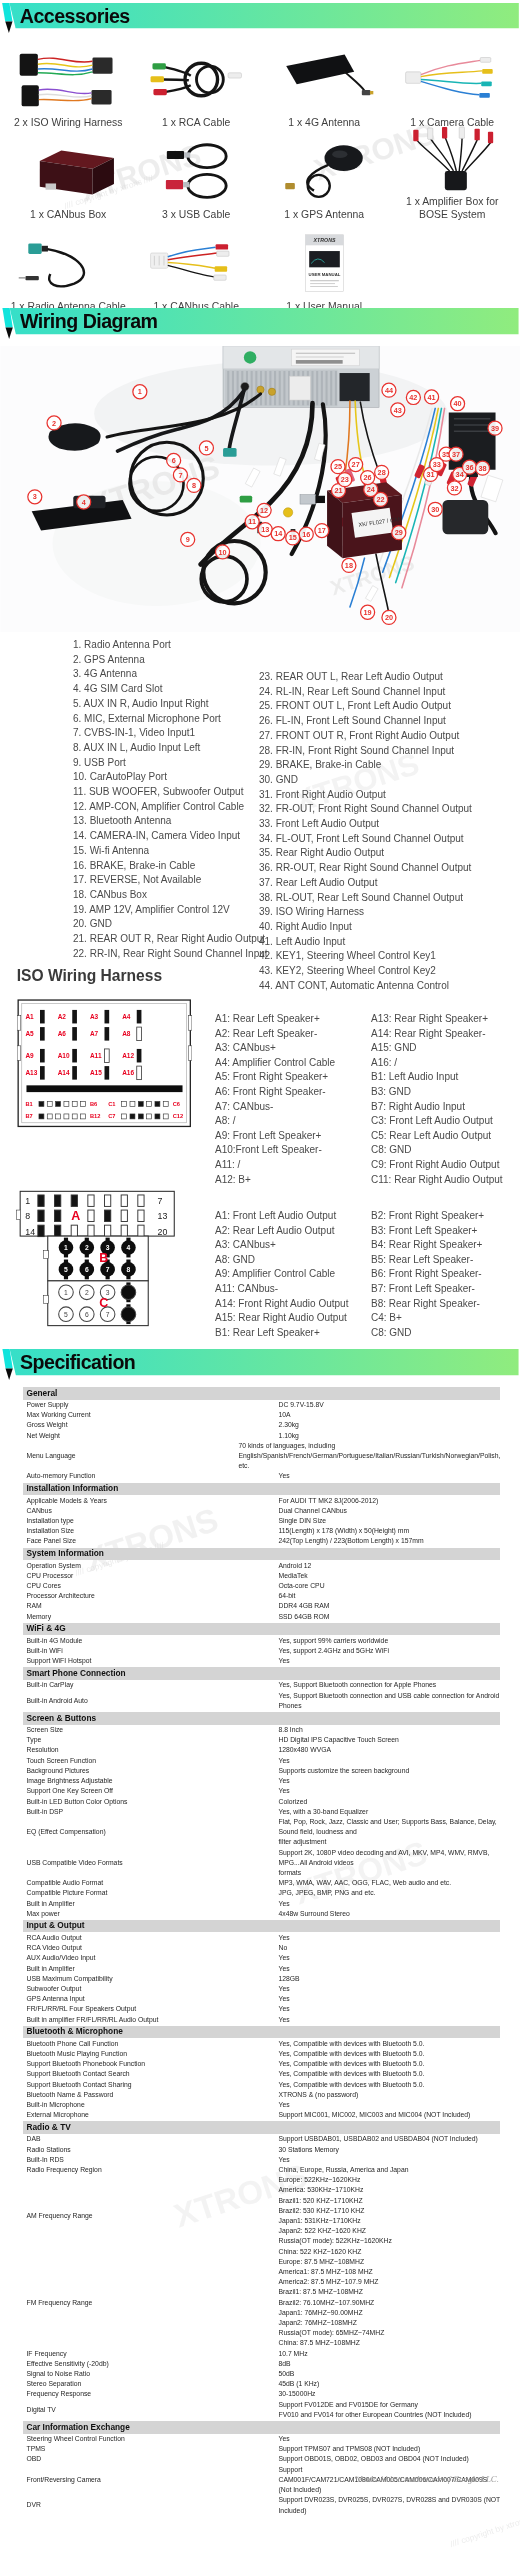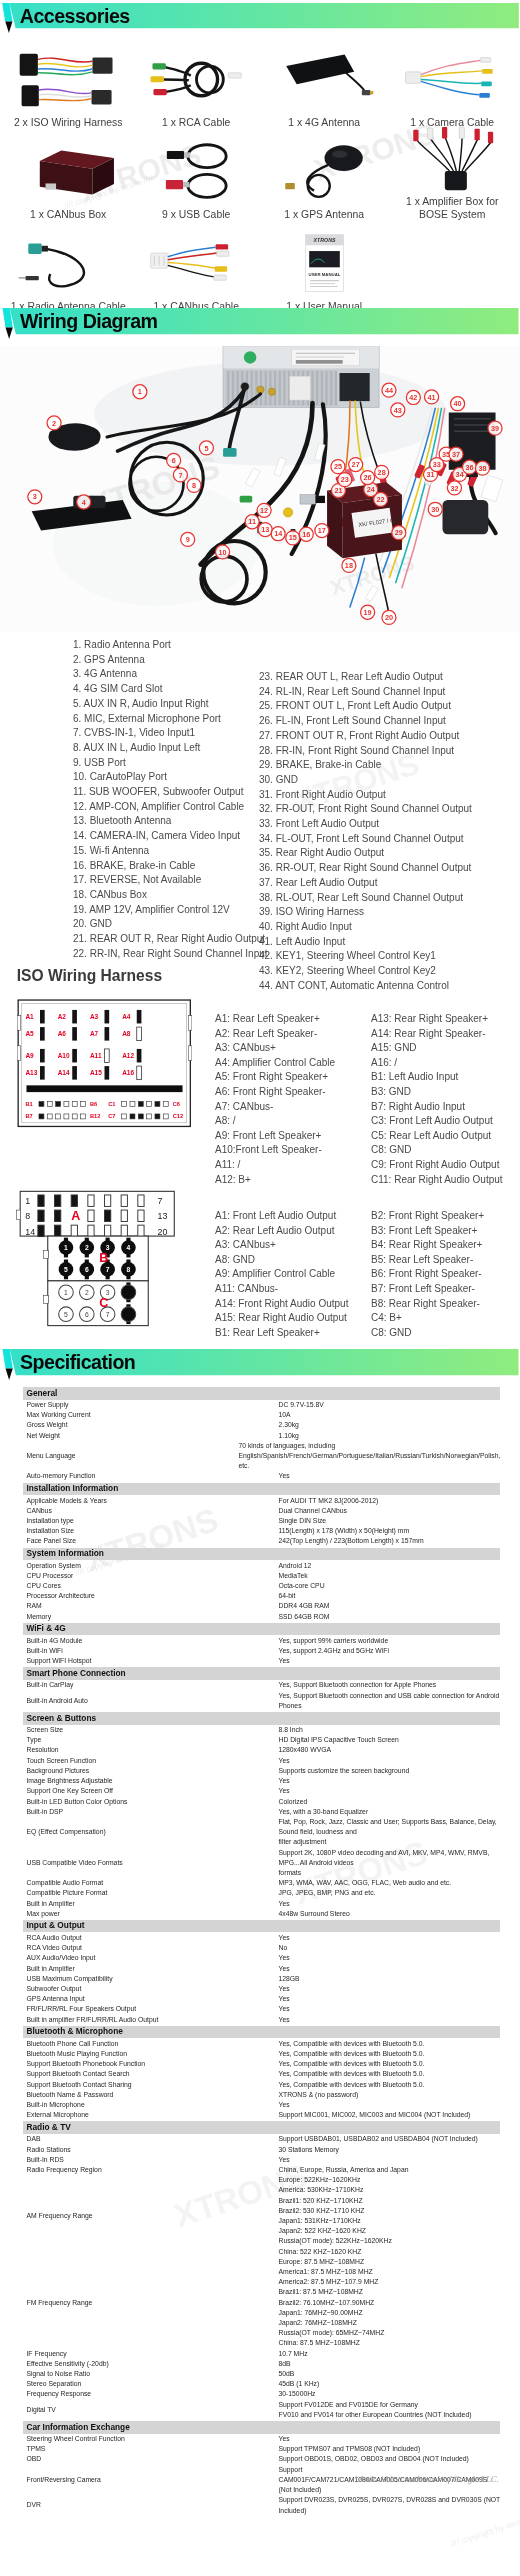--- a/index.html
+++ b/index.html
@@ -146,21 +146,21 @@
         <div class="acc-img">
           <svg viewBox="0 0 220 140">
             <ellipse cx="132" cy="38" rx="40" ry="24" stroke="#141414" stroke-width="6" fill="none"></ellipse>
             <rect x="48" y="27" width="36" height="17" rx="2" fill="#111"></rect>
             <rect x="84" y="30" width="13" height="11" fill="#b9bdc2"></rect>
             <ellipse cx="132" cy="100" rx="40" ry="24" stroke="#141414" stroke-width="6" fill="none"></ellipse>
             <rect x="46" y="88" width="36" height="19" rx="2" fill="#c9233a"></rect>
             <rect x="82" y="92" width="13" height="11" fill="#b9bdc2"></rect>
           </svg>
         </div>
-        <div class="acc-caption">9 x USB Cable</div>
+        <div class="acc-caption">3 x USB Cable</div>
       </div>
       <div class="acc-cell">
         <div class="acc-img">
           <svg viewBox="0 0 220 140">
             <ellipse cx="150" cy="42" rx="40" ry="27" fill="#17191c"></ellipse>
             <ellipse cx="142" cy="34" rx="16" ry="8" fill="#2c2f33"></ellipse>
             <path d="M118,56 C80,72 58,92 88,110" stroke="#141414" stroke-width="5" fill="none"></path>
             <circle cx="98" cy="100" r="23" stroke="#141414" stroke-width="5" fill="none"></circle>
             <rect x="28" y="94" width="20" height="13" rx="2" fill="#b08d2f"></rect>
           </svg>

